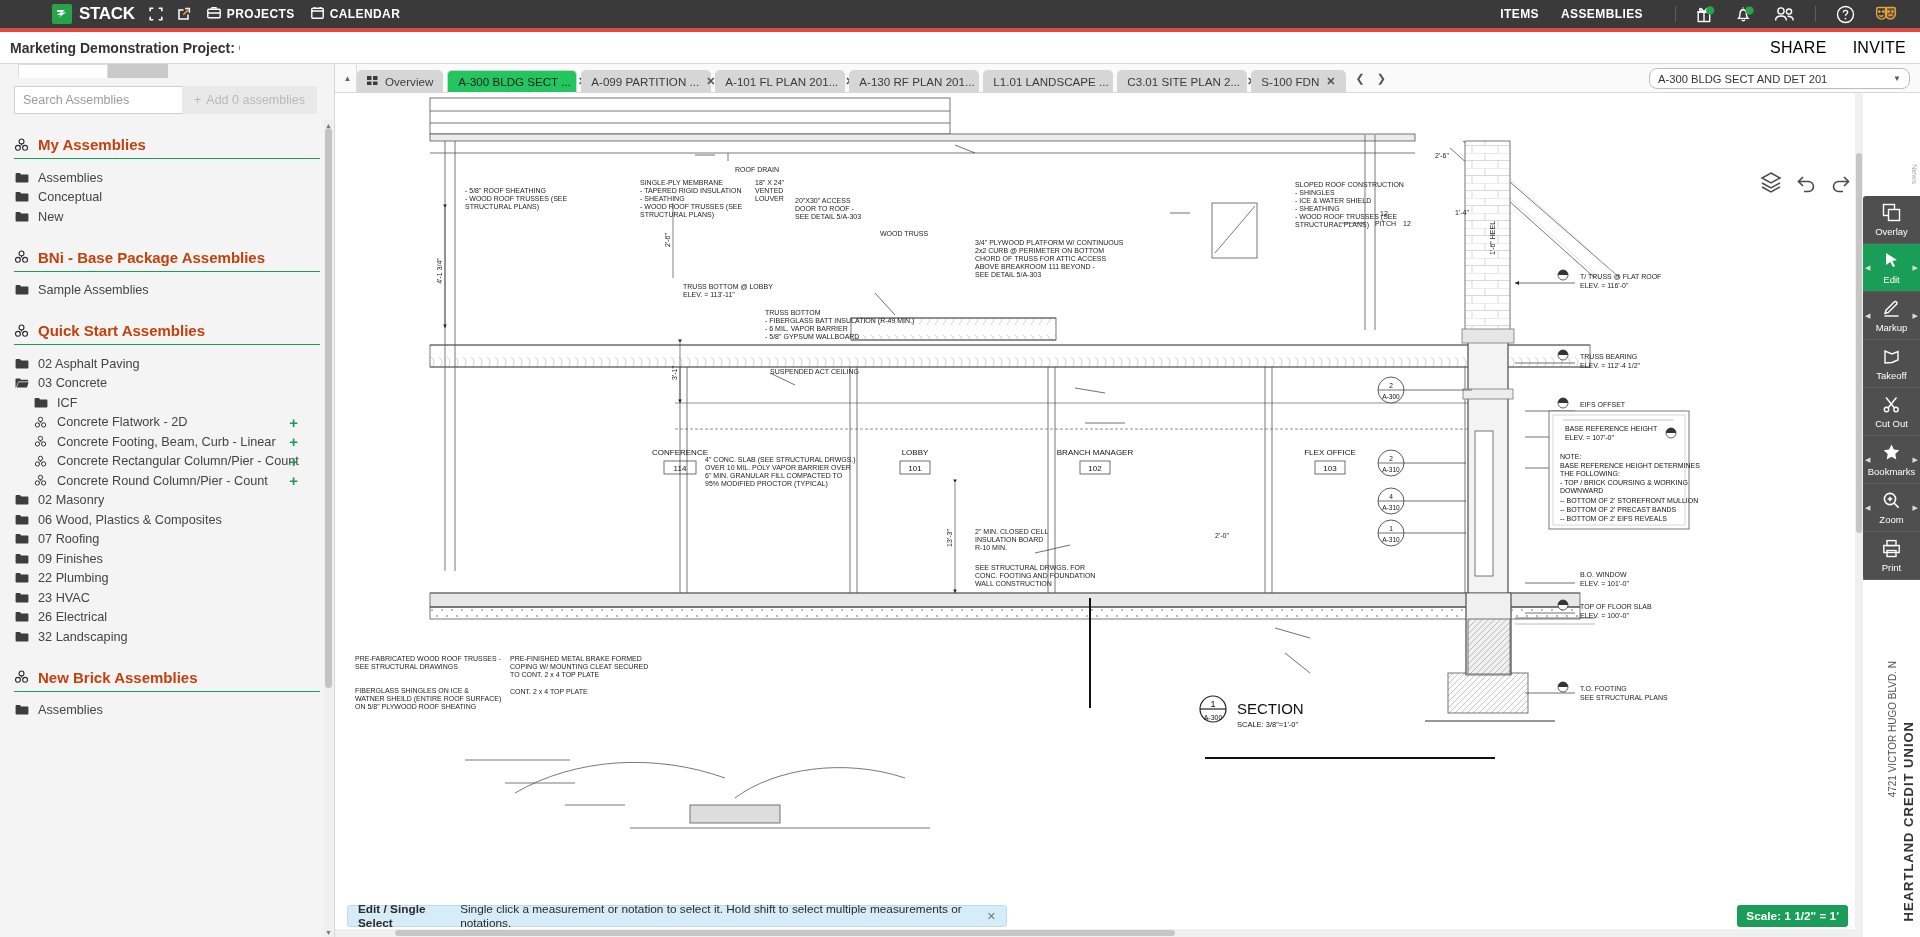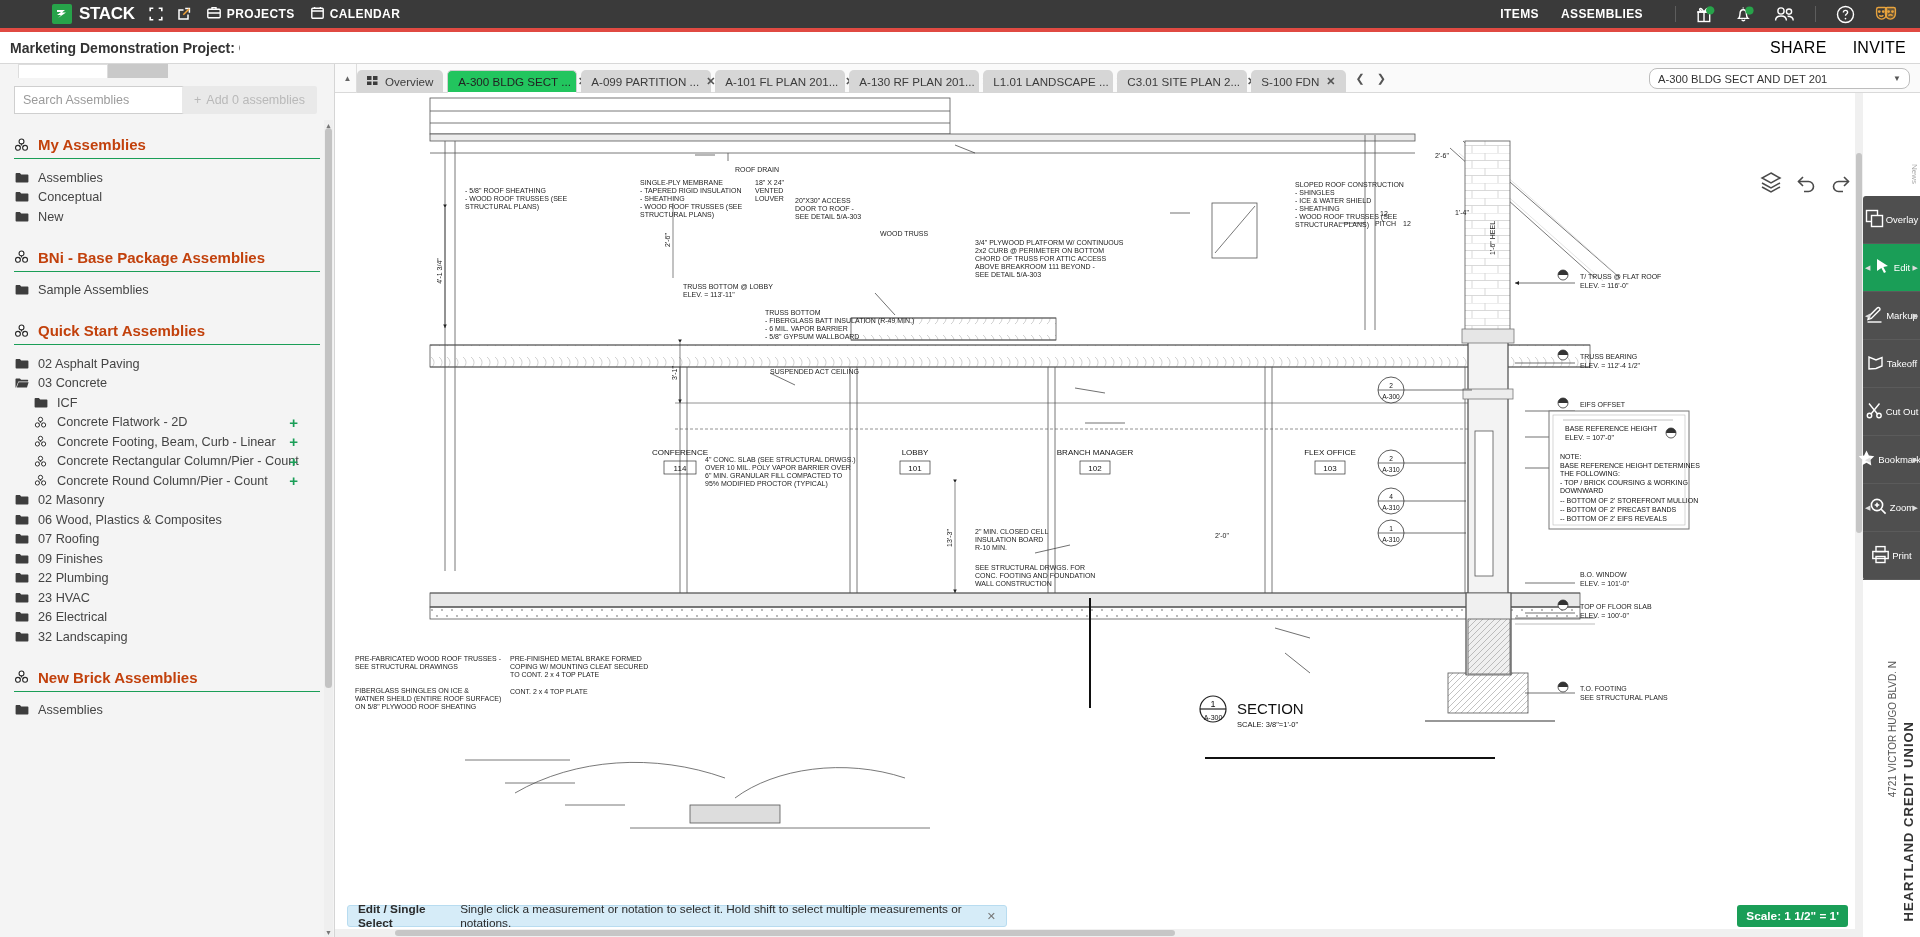--- a/index.html
+++ b/index.html
@@ -67,21 +67,21 @@
   .ptab .x { font-size:11px; font-weight:bold; color:#555; }
   .tabnav { display:flex; align-items:center; gap:12px; margin-left:6px; color:#555; font-size:11px; }
   .tabsel { position:absolute; right:10px; top:4px; width:261px; height:21px; border:1px solid #bdbdbd; background:#fff; font-size:11.2px; color:#333; display:flex; align-items:center; padding:0 8px; border-radius:8px; cursor:pointer; }
   .tabsel .cv { margin-left:auto; font-size:8px; color:#555; }
 
   .canvas { position:absolute; top:29px; left:0; right:0; bottom:0; overflow:hidden; background:#fff; }
   .canvas svg { display:block; }
 
   
   .rtoolbar { position:absolute; right:0; top:132px; width:57px; background:#4f4f4f; border-radius:3px 0 0 3px; z-index:20; }
-  .rtool { height:48px; display:flex; align-items:center; justify-content:center; gap:2px; color:#fff; font-size:9.5px; cursor:pointer; position:relative; border-bottom:1px solid #5b5b5b; }
+  .rtool { height:48px; display:flex; flex-direction:column; align-items:center; justify-content:center; gap:2px; color:#fff; font-size:9.5px; cursor:pointer; position:relative; border-bottom:1px solid #5b5b5b; }
   .rtool.active { background:#1a9e57; }
   .rtool .carets { position:absolute; left:2px; top:50%; transform:translateY(-50%); font-size:7px; color:#ddd; }
   .rtool .carets2 { position:absolute; right:2px; top:50%; transform:translateY(-50%); font-size:7px; color:#ddd; }
 
   .layerbtns { position:absolute; right:66px; top:105px; display:flex; gap:9px; z-index:20; color:#4a4a4a; }
   .layerbtn { width:26px; height:26px; display:flex; align-items:center; justify-content:center; cursor:pointer; }
 
   .vert-label { position:absolute; right:4px; bottom:16px; writing-mode:vertical-rl; transform:rotate(180deg); font-size:13px; font-weight:bold; letter-spacing:1px; color:#333; z-index:15; }
   .vert-label2 { position:absolute; right:22px; bottom:140px; writing-mode:vertical-rl; transform:rotate(180deg); font-size:10px; color:#555; z-index:15; }
   .news-label { position:absolute; right:1px; top:100px; writing-mode:vertical-rl; font-size:8px; color:#aaa; z-index:15; }

